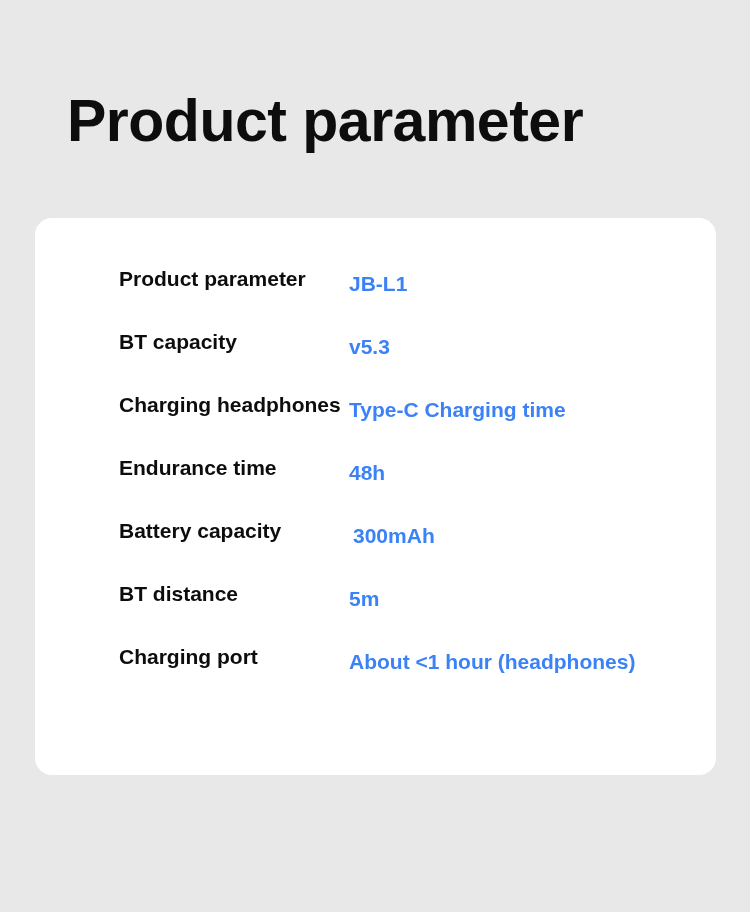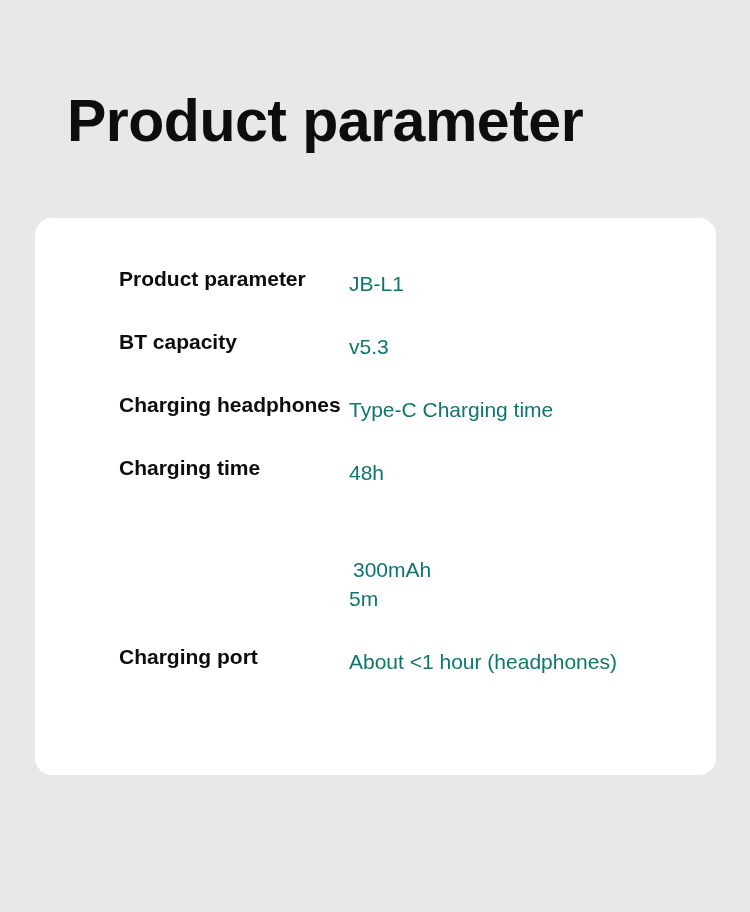--- a/index.html
+++ b/index.html
@@ -68,29 +68,28 @@
     line-height: 26px;
     color: #0d0d0d;
     white-space: nowrap;
   }
 
   .spec-value {
     position: absolute;
     left: 230px;           
     top: 5px;              
     font-size: 21px;
-    font-weight: 400;
+    font-weight: 700;
     line-height: 26px;
-    color: #0f766e;
+    color: #3b82f6;
     white-space: nowrap;
   }
 
   .spec-value.indented {
     left: 234px;
-    margin-top: 34px;
   }
 </style>
 </head>
 <body>
 
 <div id="page-root">
 
   <div class="page-title">Product parameter</div>
 
   <div class="spec-card">
@@ -105,29 +104,31 @@
         <div class="spec-label">BT capacity</div>
         <div class="spec-value">v5.3</div>
       </div>
 
       <div class="spec-row">
         <div class="spec-label">Charging headphones</div>
         <div class="spec-value">Type-C Charging time</div>
       </div>
 
       <div class="spec-row">
-        <div class="spec-label">Charging time</div>
+        <div class="spec-label">Endurance time</div>
         <div class="spec-value">48h</div>
       </div>
 
       <div class="spec-row">
+        <div class="spec-label">Battery capacity</div>
         <div class="spec-value indented">300mAh</div>
       </div>
 
       <div class="spec-row">
+        <div class="spec-label">BT distance</div>
         <div class="spec-value">5m</div>
       </div>
 
       <div class="spec-row">
         <div class="spec-label">Charging port</div>
         <div class="spec-value">About &lt;1 hour (headphones)</div>
       </div>
 
     </div>
   </div>

